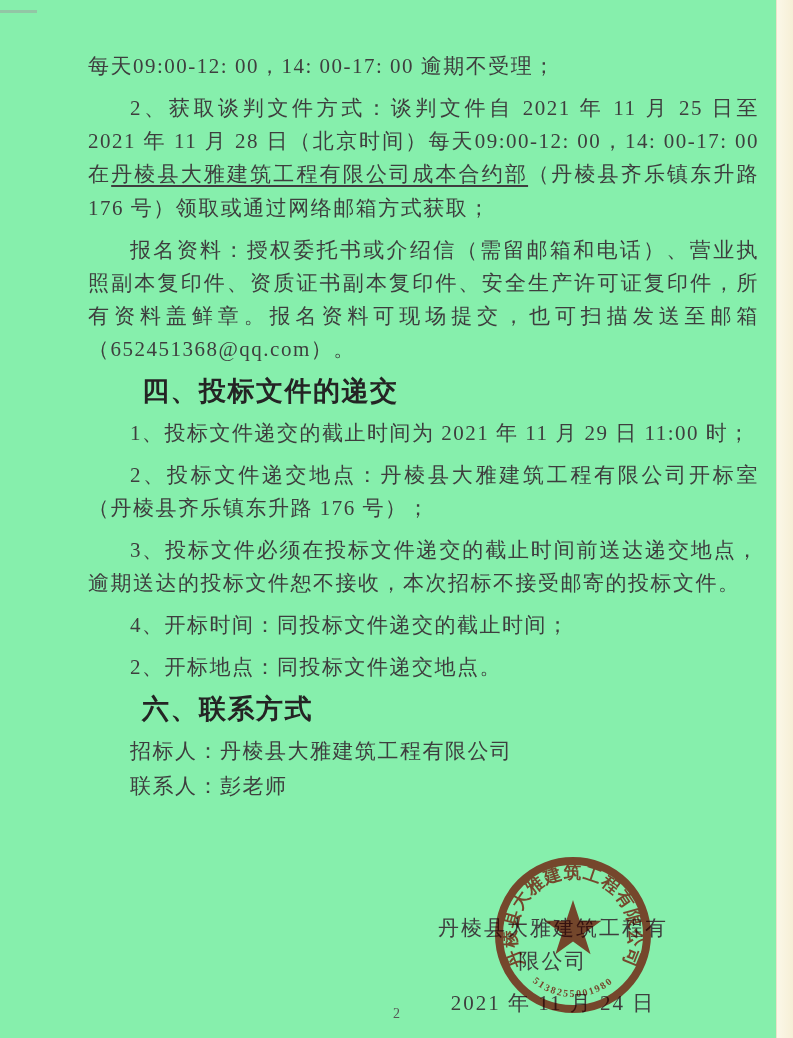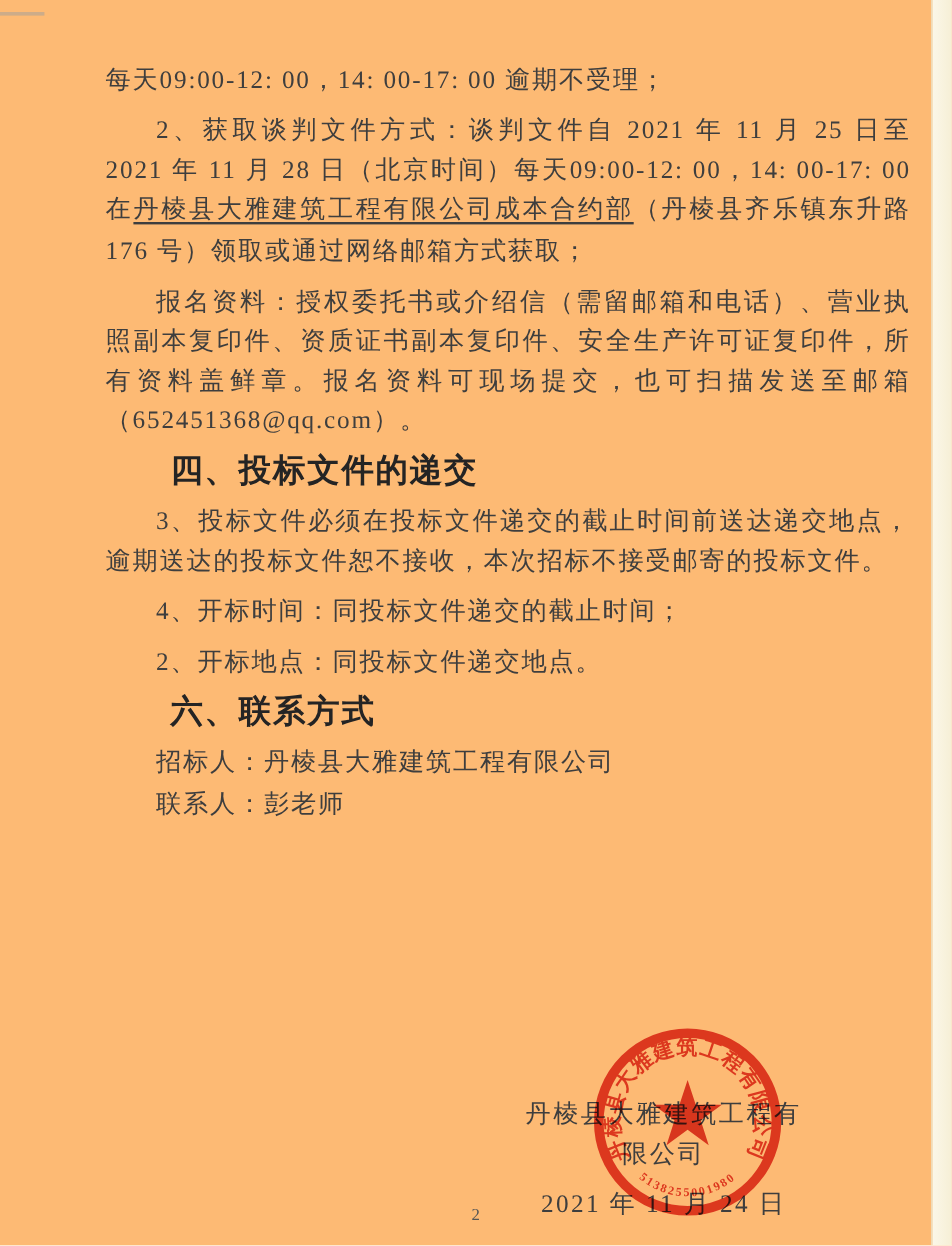--- a/index.html
+++ b/index.html
@@ -1,19 +1,19 @@
 <!DOCTYPE html>
 <html><head>
 <meta charset="utf-8">
 <style>
   html,body { margin:0; padding:0; background:#ffffff; }
   .page {
     position:relative;
     width:793px; height:1038px;
-    background:#fdba74;
+    background:#86efac;
     overflow:hidden;
     font-family:"Liberation Serif","DejaVu Serif",serif;
   }
   
   .corner-mark {
     position:absolute; left:0; top:10px; width:37px; height:3px;
     background:#9d9d9d; opacity:.5;
   }
   .edge-strip {
     position:absolute; top:0; right:0; width:16px; height:100%;
@@ -68,20 +68,22 @@
 
   <div class="content">
 
     <p class="noindent">每天09:00-12: 00，14: 00-17: 00 逾期不受理；</p>
 
     <p><span>2、获取谈判文件方式：谈判文件自 2021 年 11 月 25 日至 2021 年 11 月 28 日（北京时间）每天09:00-12: 00，14: 00-17: 00 在</span><span class="u">丹棱县大雅建筑工程有限公司成本合约部</span><span>（丹棱县齐乐镇东升路 176 号）领取或通过网络邮箱方式获取；</span></p>
 
     <p>报名资料：授权委托书或介绍信（需留邮箱和电话）、营业执照副本复印件、资质证书副本复印件、安全生产许可证复印件，所有资料盖鲜章。报名资料可现场提交，也可扫描发送至邮箱（652451368@qq.com）。</p>
 
     <div class="sec-title">四、投标文件的递交</div>
+    <p>1、投标文件递交的截止时间为 2021 年 11 月 29 日 11:00 时；</p>
+    <p>2、投标文件递交地点：丹棱县大雅建筑工程有限公司开标室（丹棱县齐乐镇东升路 176 号）；</p>
     <p>3、投标文件必须在投标文件递交的截止时间前送达递交地点，逾期送达的投标文件恕不接收，本次招标不接受邮寄的投标文件。</p>
 
     <p>4、开标时间：同投标文件递交的截止时间；</p>
     <p>2、开标地点：同投标文件递交地点。</p>
 
     <div class="sec-title">六、联系方式</div>
     <div>
       <p class="contact-line">招标人：丹棱县大雅建筑工程有限公司</p>
       <p class="contact-line">联系人：彭老师</p>
     </div>

